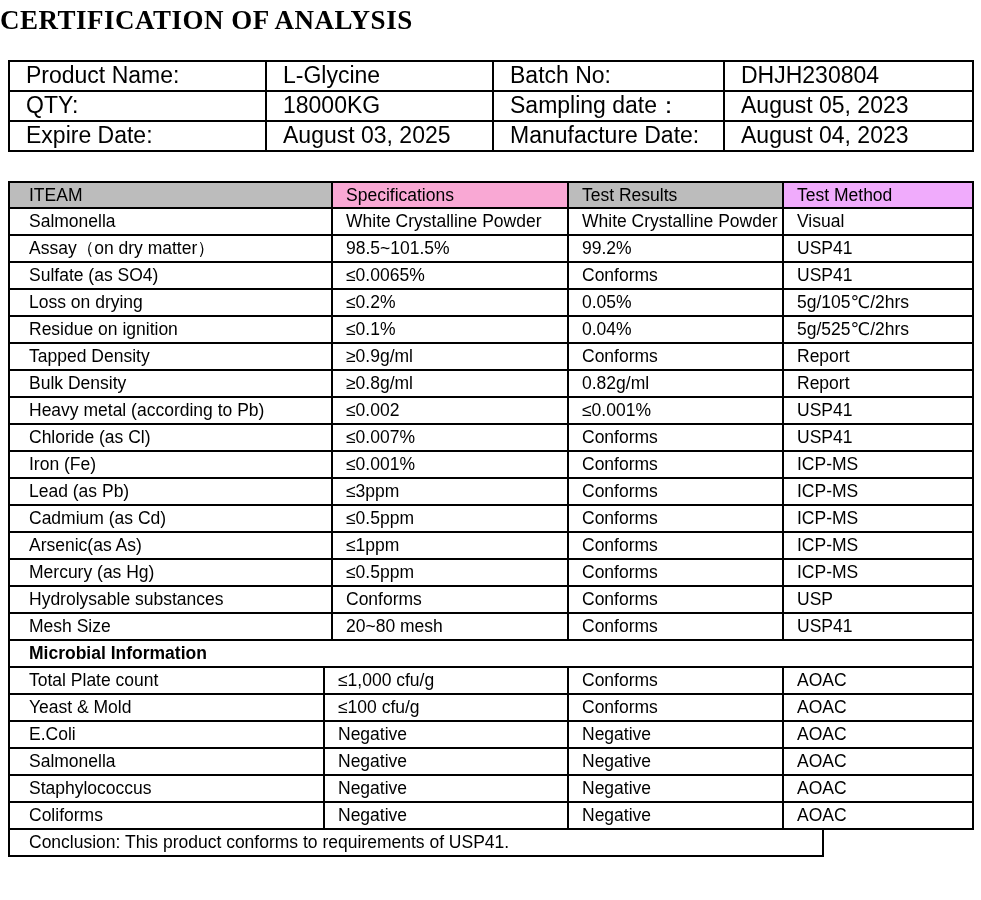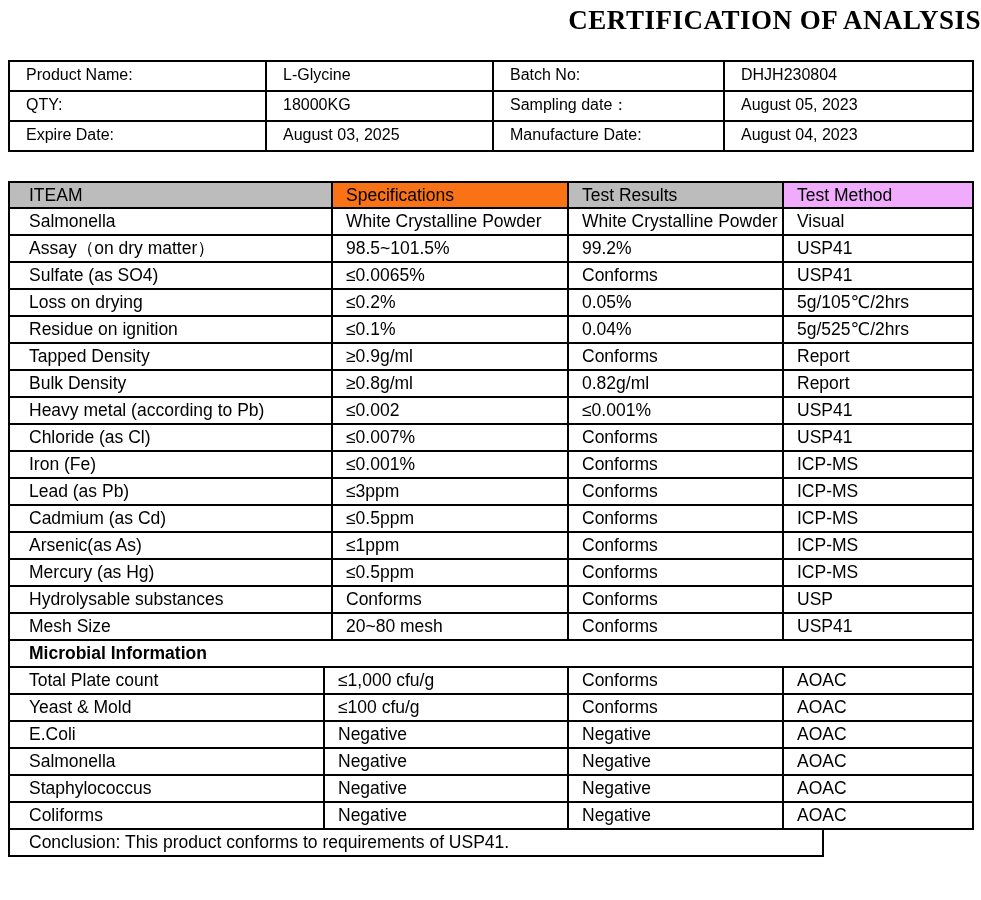--- a/index.html
+++ b/index.html
@@ -15,21 +15,21 @@
   .page {
     position: relative;
     width: 981px;
     height: 900px;
   }
   .title {
     font-family: "Liberation Serif", "DejaVu Serif", serif;
     font-weight: bold;
     font-size: 27px;
     line-height: 36px;
-    text-align: right;
+    text-align: left;
     margin: 2px 0 0 0;
     letter-spacing: 0.5px;
   }
   table {
     border-collapse: collapse;
     table-layout: fixed;
     width: 816px;
     margin-left: 8px;
   }
   td {
@@ -38,21 +38,21 @@
     line-height: 21px;
     padding: 2px 4px 1px 13px;
     text-align: left;
     vertical-align: top;
     overflow: hidden;
   }
   
   .info-table { margin-top: 22px; }
   .info-table td {
     height: 24px;
-    font-size: 16px;
+    font-size: 23px;
     line-height: 22px;
     padding: 2px 4px 2px 16px;
   }
   
   .spec-wrap { margin-top: 29px; }
   .spec-table td { height: 22px; }
   .spec-table td:first-child { padding-left: 19px; }
   .spec-table thead td { height: 21px; }
   td.section-cell { font-weight: bold; }
   .stacked { margin-top: -2px; }
@@ -98,21 +98,21 @@
     <table class="spec-table spec-main">
       <colgroup>
         <col style="width:323px">
           <col style="width:236px">
           <col style="width:215px">
           <col style="width:190px">
       </colgroup>
       <thead>
           <tr>
             <td style="background: rgb(188, 188, 188); margin-left: 28px;">ITEAM</td>
-            <td style="background: #f97316;">Specifications</td>
+            <td style="background: #f9a8d4;">Specifications</td>
             <td style="background: rgb(188, 188, 188);">Test Results</td>
             <td style="background: #f0abfc;">Test Method</td>
           </tr>
         </thead>
       <tbody>
           <tr>
             <td>Salmonella</td>
             <td>White Crystalline Powder</td>
             <td>White Crystalline Powder</td>
             <td>Visual</td>

